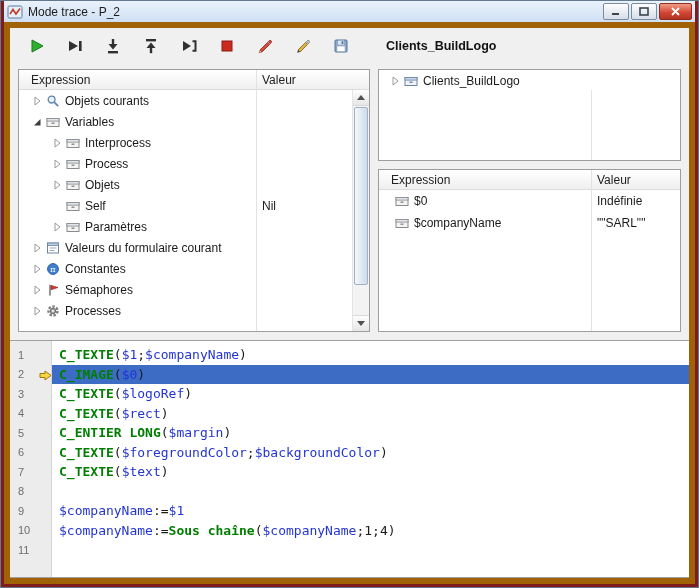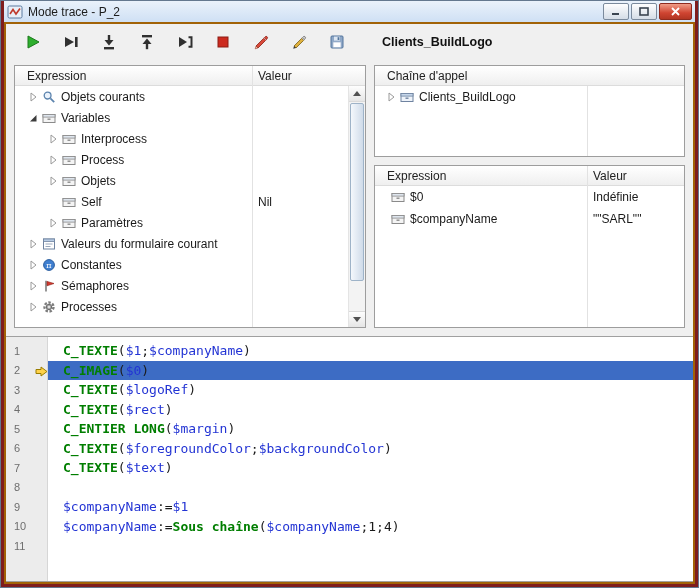--- a/index.html
+++ b/index.html
@@ -17,21 +17,21 @@
   .win-buttons{display:flex;gap:2px;}
   .winbtn{width:26px;height:17px;border:1px solid #7b8a9c;border-radius:2px;
     background:linear-gradient(#fefefe,#d5dde7);display:flex;align-items:center;justify-content:center;cursor:default;}
   .winbtn.close{width:33px;background:linear-gradient(#f09c86,#cf4431 60%,#b23522);border-color:#8e2a1e;}
 
   
   .toolbar{height:36px;display:flex;align-items:center;padding:0 0 0 14px;gap:12px;background:#f0f0f0;}
   .tb-btn{width:26px;height:26px;display:flex;align-items:center;justify-content:center;border:1px solid transparent;border-radius:2px;}
   .method-name{margin-left:20px;font-weight:bold;font-size:12.5px;color:#111;}
 
-  .content{flex:1;background:#f0f0f0;border:2px solid #a16207;display:flex;flex-direction:column;min-height:0;}
+  .content{flex:1;background:#f0f0f0;border:6px solid #a16207;display:flex;flex-direction:column;min-height:0;}
 
   
   .main{height:276px;padding:5px 8px 8px 8px;display:flex;gap:8px;}
   .panel{background:#fff;border:1px solid #9d9d9d;position:relative;overflow:hidden;}
   .panel-header{height:20px;background:linear-gradient(#ffffff,#efefef);border-bottom:1px solid #dcdcdc;
     display:flex;align-items:center;position:relative;color:#222;}
   .ph-col1{padding-left:12px;}
   .ph-col2{position:absolute;top:0;height:20px;display:flex;align-items:center;}
   .col-divider{position:absolute;top:0;bottom:0;width:1px;background:#e2e2e2;}
 
@@ -69,21 +69,21 @@
     background:linear-gradient(90deg,#f4f8fc,#cfdbe9);}
 
   
   .code-editor{flex:1;background:#fff;border-top:1px solid #a0a0a0;border-bottom:1px solid #a0a0a0;
     position:relative;overflow:hidden;font-family:"DejaVu Sans Mono",monospace;font-size:13px;}
   .gutter-bg{position:absolute;left:0;top:0;bottom:0;width:42px;background:#ececec;border-right:1px solid #d6d6d6;}
   .code-lines{position:relative;padding-top:4px;}
   .code-line{display:flex;height:19.5px;align-items:center;position:relative;}
   .gutter-cell{width:42px;flex:none;padding-left:8px;font-family:"Liberation Sans",sans-serif;
     font-size:11px;color:#6e6e6e;}
-  .code-text{flex:1;white-space:pre;padding-left:15px;line-height:19.5px;}
+  .code-text{flex:1;white-space:pre;padding-left:7px;line-height:19.5px;}
   .code-line.current .code-text{background:var(--selection,#3d6cc4);}
   .exec-arrow{position:absolute;left:29px;top:4px;width:13px;height:11px;}
   .tk-cmd{color:var(--command,#007e00);font-weight:bold;}
   .tk-var{color:var(--variable,#2334d4);}
   .tk-pln{color:#1b1b1b;}
 
   
   .statusbar{height:22px;display:flex;align-items:center;padding:0 8px;background:#f0f0f0;
     color:var(--status-text,#cc0000);font-size:12px;}
 </style>
@@ -366,23 +366,20 @@
               <svg width="8" height="5">
                 <path d="M0 0 L8 0 L4 5 Z" fill="#505050"></path>
               </svg>
             </div>
         </div>
       </div>
 
       <div class="right-col">
 
         <div class="panel callchain-panel">
-          <div class="panel-header">
-            <span class="ph-col1">Chaîne d'appel</span>
-          </div>
           <div class="col-divider"></div>
           <div class="cc-row">
             <span class="expander">
                 <svg width="12" height="12">
                   <path d="M4 2 L9 6 L4 10 Z" fill="#fff" stroke="#9a9a9a"></path>
                 </svg>
               </span>
             <span class="tree-icon">
                 <svg width="14" height="14" viewBox="0 0 14 14">
                   <rect x="1" y="3.5" width="12" height="8" fill="#eef3fa" stroke="#6f83a0"></rect>

